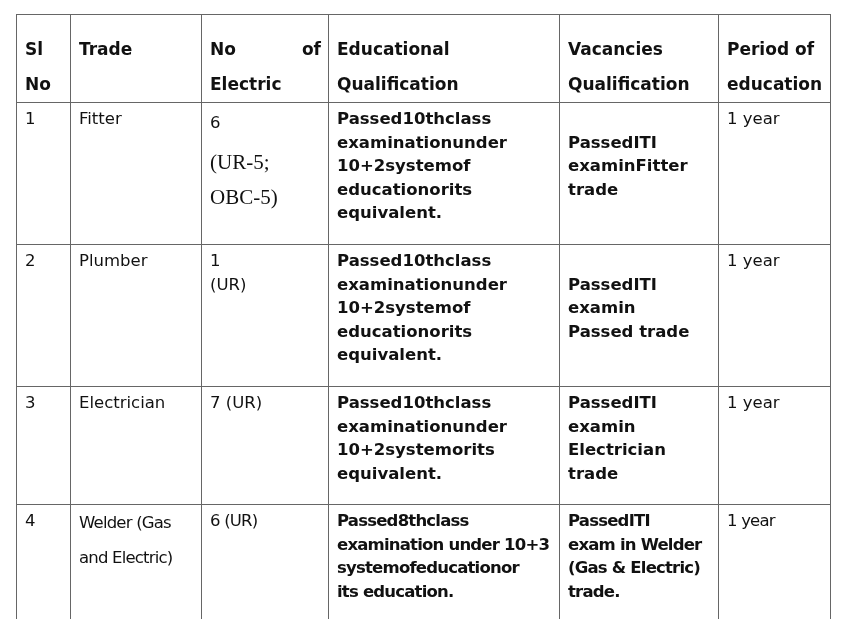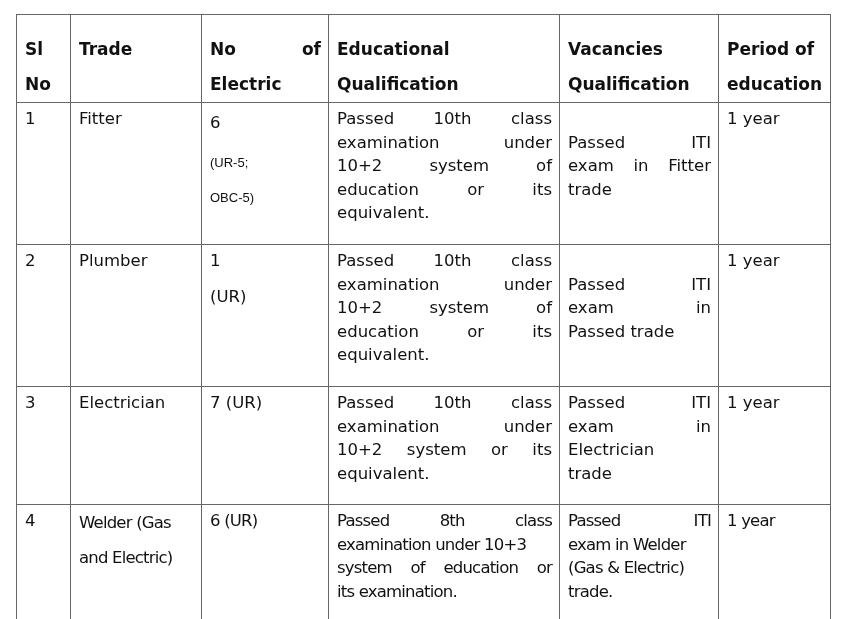--- a/index.html
+++ b/index.html
@@ -18,29 +18,29 @@
     line-height: 23.5px;
     text-align: left;
   }
   .doc-table th {
     font-weight: bold;
     font-size: 17px;
     line-height: 35px;
     padding-top: 17px;
   }
   .hdr-justify { display: flex; justify-content: space-between; }
-  .serif { font-family: Liberation Sans, sans-serif; font-size: 13px; }
+  .serif { font-family: Liberation Serif, serif; font-size: 21px; }
   .gap-top { margin-top: 4px; }
   .cond { letter-spacing: -0.8px; margin-top: 28px; }
   tr.h-row { height: 72px; }
   tr.r1 { height: 142px; }
   tr.r2 { height: 142px; }
   tr.r3 { height: 118px; }
   tr.r4 { height: 118px; }
-  .just-line { display: flex; justify-content: space-between; }
+  .just-line { display: flex; justify-content: flex-start; font-weight: bold; }
 </style>
 </head>
 <body>
 
 <table class="doc-table">
   <colgroup>
     <col style="width:54px">
     <col style="width:131px">
     <col style="width:127px">
     <col style="width:231px">
@@ -130,21 +130,21 @@
           </div>
     </td>
     <td>1 year</td>
   </tr>
 
   <tr class="r2">
     <td>2</td>
     <td>Plumber</td>
     <td>
       <div>1</div>
-      <div style="margin-top:12px">(UR)</div>
+      <div style="margin-top:0">(UR)</div>
     </td>
     <td>
       <div class="jl">
             <div class="just-line">
               <span>Passed</span>
               <span>10th</span>
               <span>class</span>
             </div>
             <div class="just-line">
               <span>examination</span>
@@ -247,21 +247,21 @@
             <div class="just-line">
               <span>examination under 10+3</span>
             </div>
             <div class="just-line">
               <span>system</span>
               <span>of</span>
               <span>education</span>
               <span>or</span>
             </div>
             <div class="just-line">
-              <span>its examination.</span>
+              <span>its education.</span>
             </div>
           </div>
     </td>
     <td class="cond">
       <div class="jl">
             <div class="just-line">
               <span>Passed</span>
               <span>ITI</span>
             </div>
             <div class="just-line">

